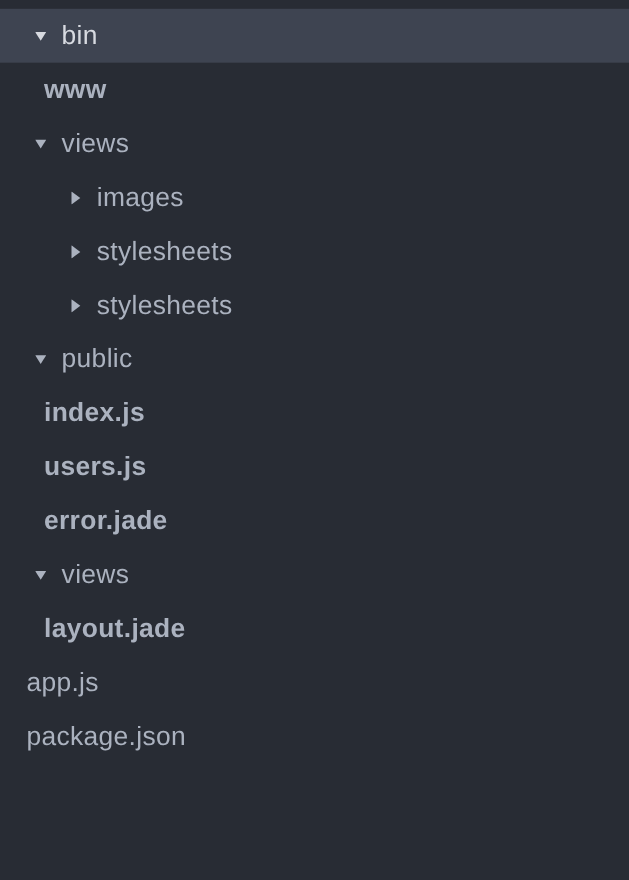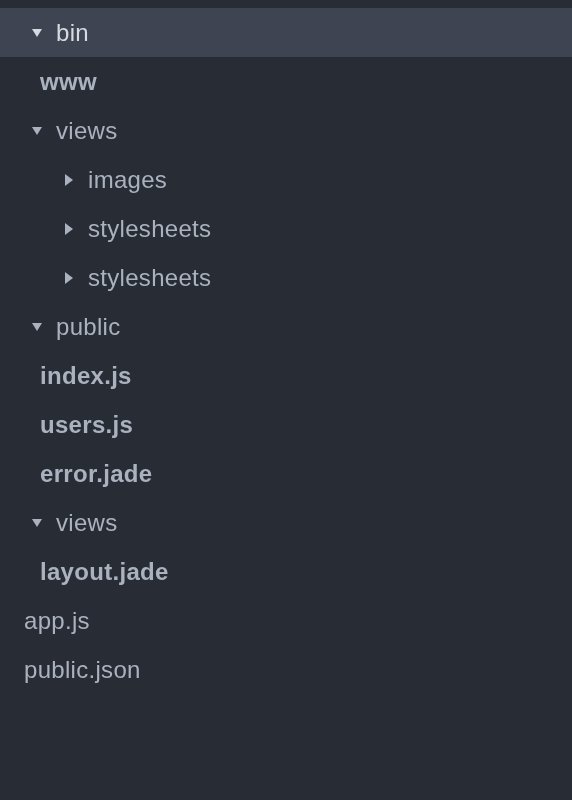--- a/index.html
+++ b/index.html
@@ -146,15 +146,15 @@
 
   <div class="tree-row level-1 no-arrow">
     <span class="label">layout.jade</span>
   </div>
 
   <div class="tree-row level-0 no-arrow">
     <span class="label">app.js</span>
   </div>
 
   <div class="tree-row level-0 no-arrow">
-    <span class="label">public.json</span>
+    <span class="label">package.json</span>
   </div>
 </div>
 
 </body></html>

